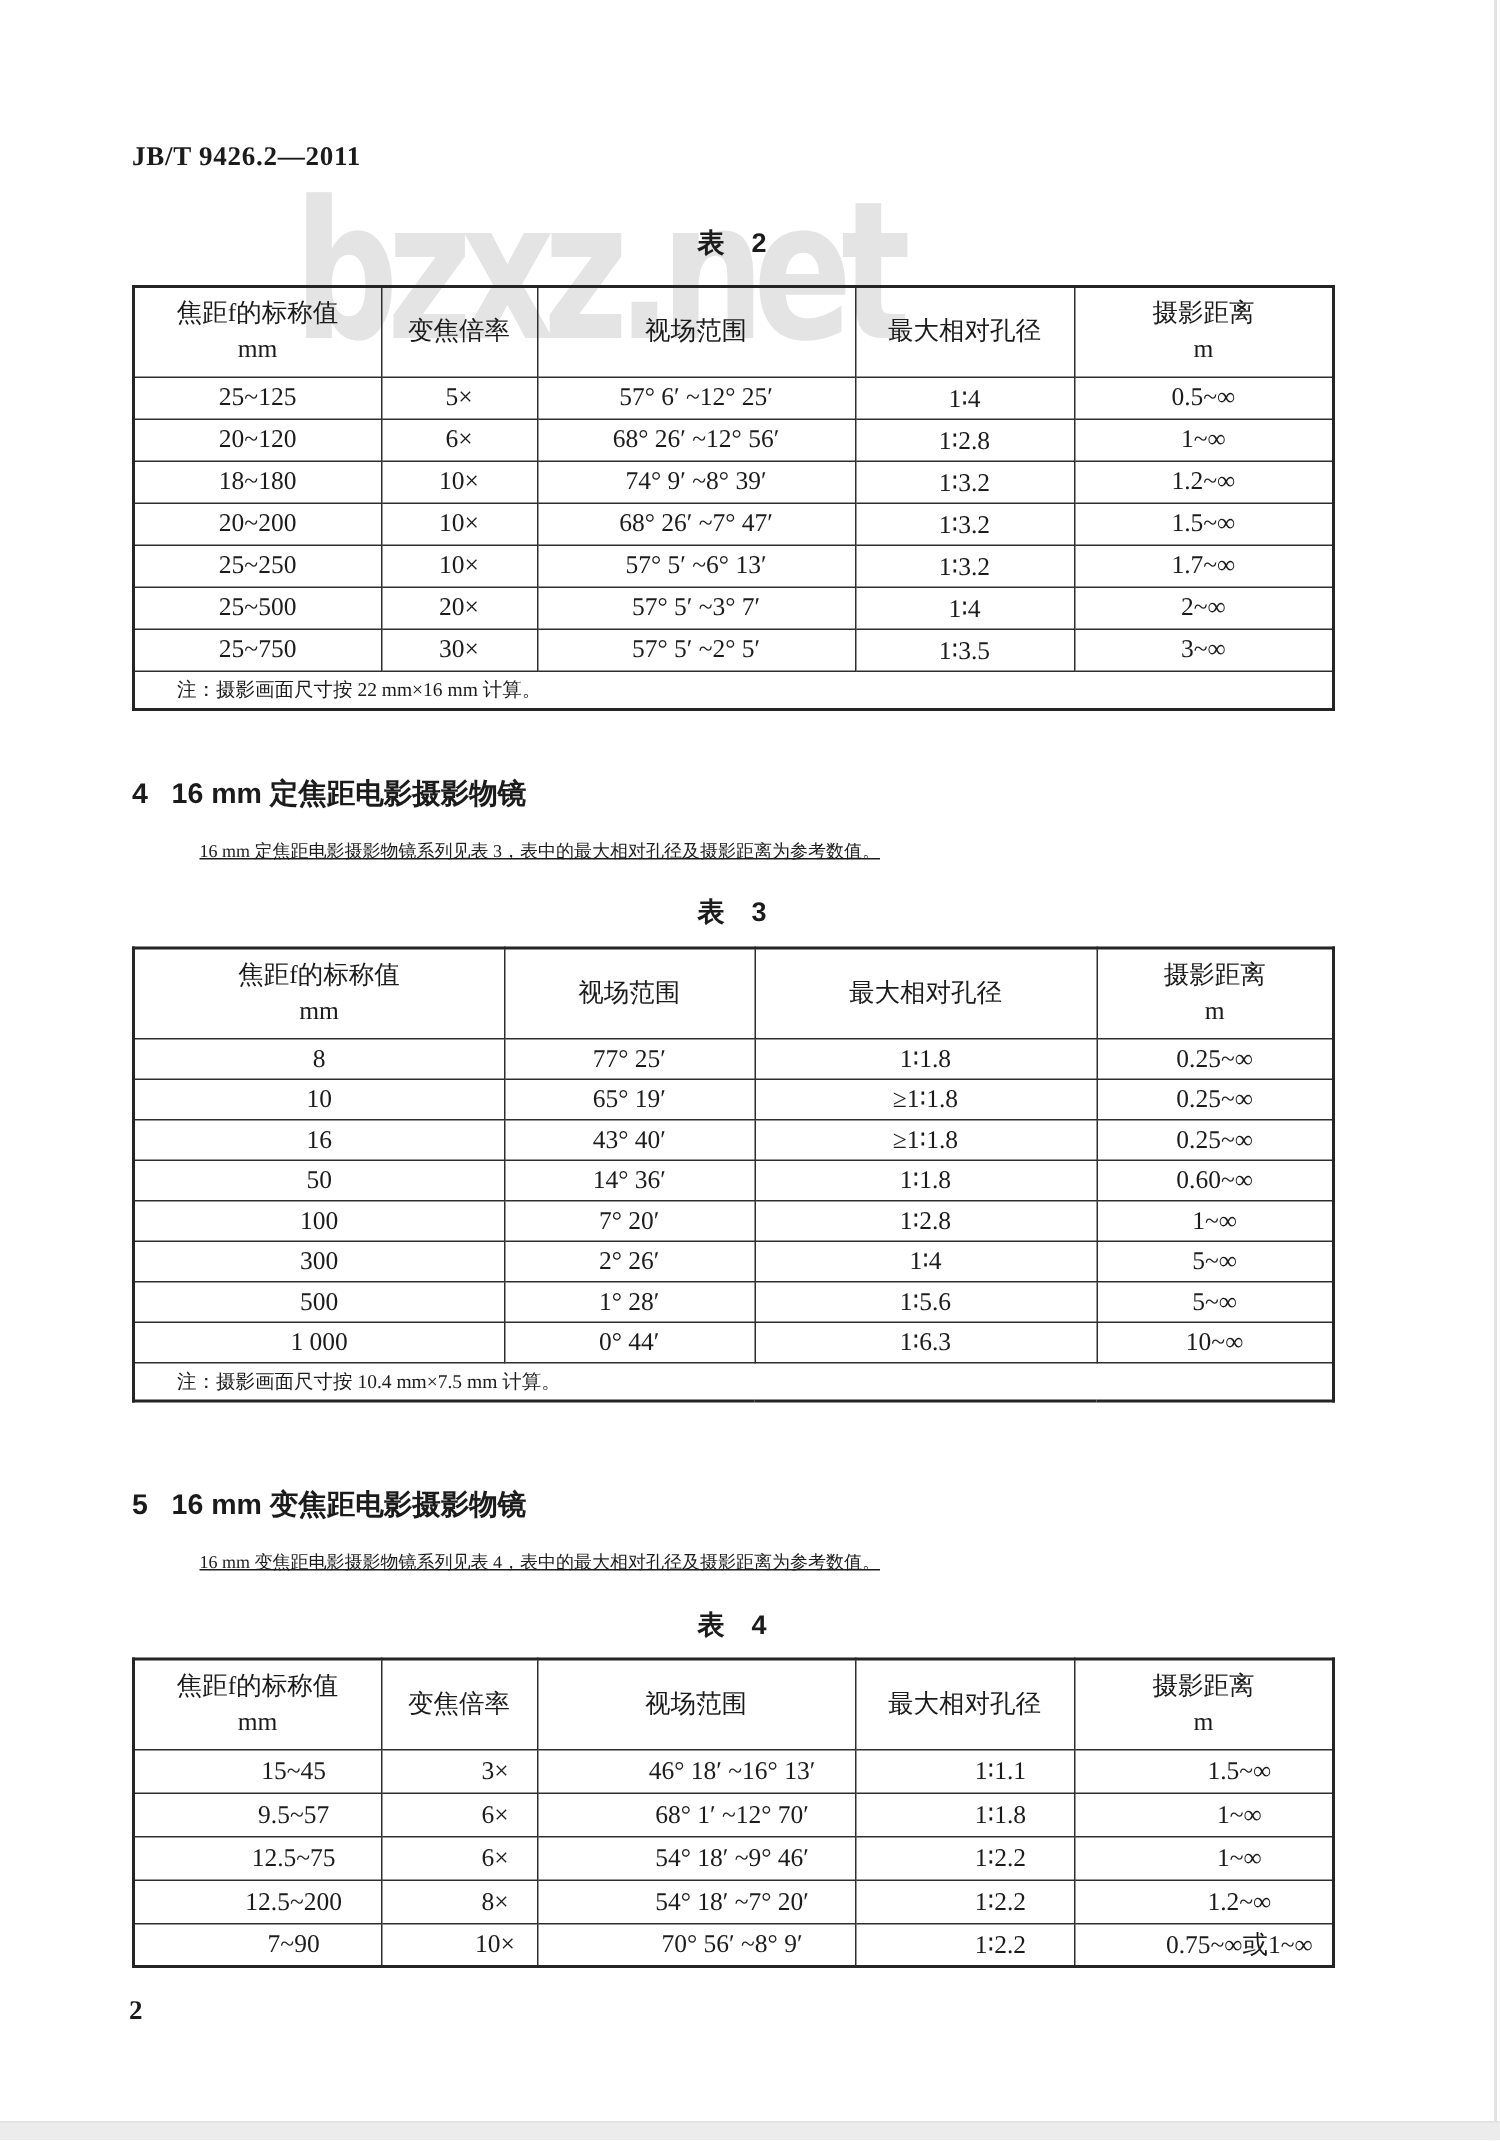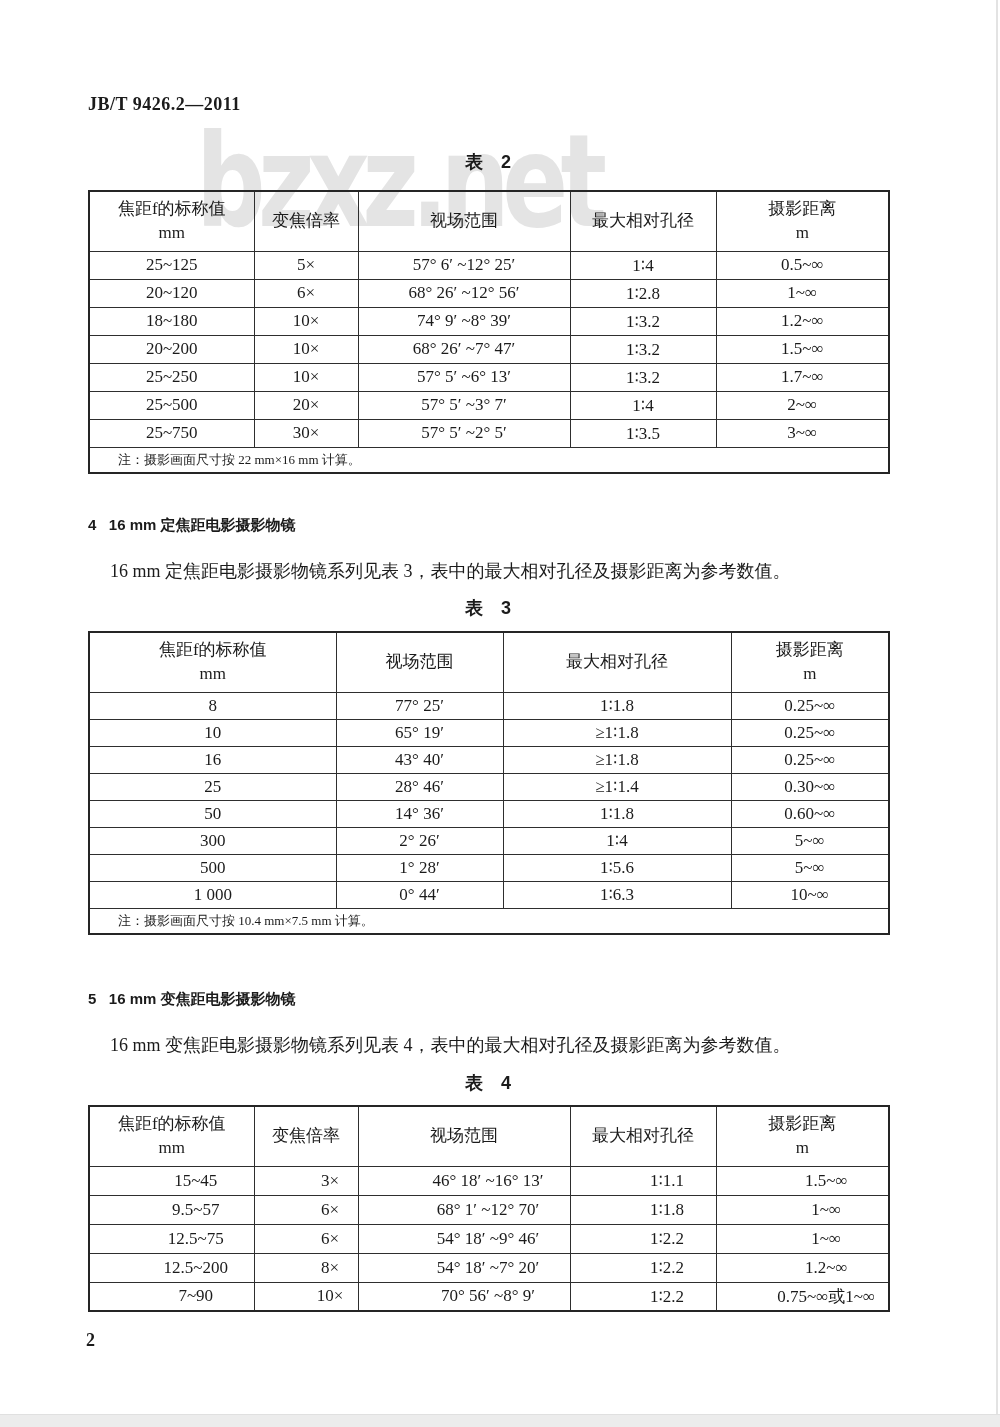--- a/index.html
+++ b/index.html
@@ -82,31 +82,32 @@
     text-align: left;
     padding: 3px 0 3px 28px;
     font-size: 13px;
     height: 24px;
   }
   .sec-heading {
     position: absolute;
     left: 88px;
     font-family: "Liberation Sans", "DejaVu Sans", sans-serif;
     font-weight: bold;
-    font-size: 15px;
+    font-size: 19px;
     white-space: pre;
     z-index: 2;
   }
   .s4-head { top: 516px; }
   .s5-head { top: 990px; }
   .para {
     position: absolute;
-    left: 110px;
-    font-size: 18px;
+    left: 133px;
+    font-size: 12px;
     z-index: 2;
+    text-decoration: underline;
   }
   .s4-para { top: 559px; }
   .s5-para { top: 1033px; }
   .page-number {
     position: absolute;
     left: 86px;
     top: 1330px;
     font-size: 18px;
     font-weight: bold;
     z-index: 2;
@@ -281,30 +282,30 @@
           <td>≥1∶1.8</td>
           <td>0.25~∞</td>
         </tr>
         <tr>
           <td>16</td>
           <td>43° 40′</td>
           <td>≥1∶1.8</td>
           <td>0.25~∞</td>
         </tr>
         <tr>
-          <td>25</td>
-          <td>28° 46′</td>
-          <td>≥1∶1.4</td>
-          <td>0.30~∞</td>
-        </tr>
-        <tr>
           <td>50</td>
           <td>14° 36′</td>
           <td>1∶1.8</td>
           <td>0.60~∞</td>
+        </tr>
+        <tr>
+          <td>100</td>
+          <td>7° 20′</td>
+          <td>1∶2.8</td>
+          <td>1~∞</td>
         </tr>
         <tr>
           <td>300</td>
           <td>2° 26′</td>
           <td>1∶4</td>
           <td>5~∞</td>
         </tr>
         <tr>
           <td>500</td>
           <td>1° 28′</td>

